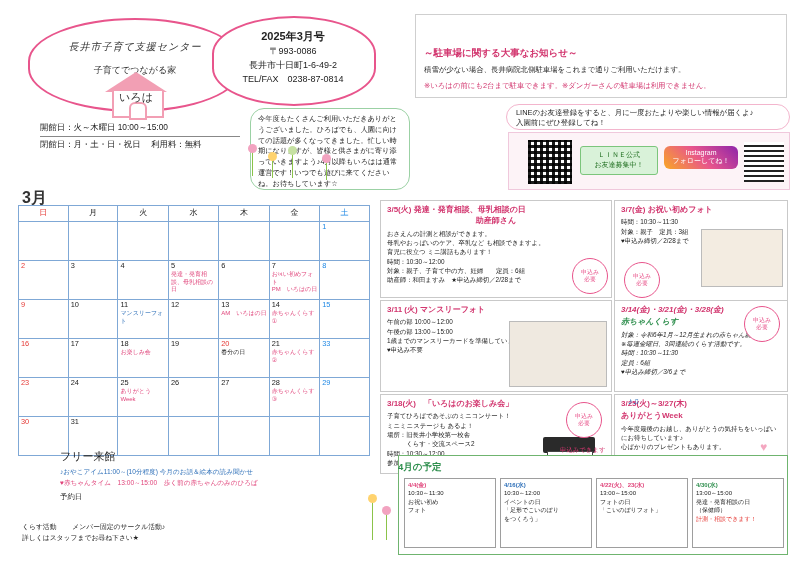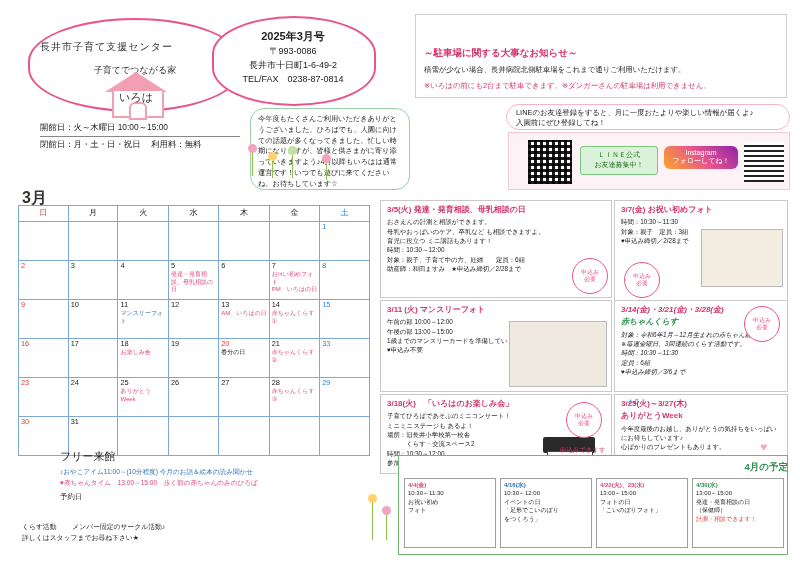--- a/index.html
+++ b/index.html
@@ -10,21 +10,21 @@
     font-size:8px;color:#222;
     position:relative;overflow:hidden;
   }
   .abs{position:absolute;}
 
   
   .cloud{
     position:absolute;left:28px;top:18px;width:210px;height:90px;
     background:#fff;border:2px solid #e8558c;border-radius:50%/46%;
   }
-  .cloud-title{position:absolute;left:40px;top:40px;width:190px;text-align:left;font-size:10px;color:#333;letter-spacing:1px;}
+  .cloud-title{position:absolute;left:40px;top:40px;width:190px;text-align:center;font-size:10px;color:#333;letter-spacing:1px;font-style:italic;}
   .cloud-sub{position:absolute;left:40px;top:64px;width:190px;text-align:center;font-size:9px;color:#333;}
   .house{position:absolute;left:105px;top:72px;width:62px;height:44px;}
   .house .roof{position:absolute;left:0;top:0;width:0;height:0;border-left:31px solid transparent;border-right:31px solid transparent;border-bottom:20px solid #f29fb4;}
   .house .body{position:absolute;left:7px;top:19px;width:48px;height:25px;background:#fff;border:2px solid #f29fb4;border-top:none;}
   .house .door{position:absolute;left:24px;top:30px;width:14px;height:14px;background:#fff;border:2px solid #f29fb4;border-radius:6px 6px 0 0;}
   .house-label{position:absolute;left:105px;top:90px;width:62px;text-align:center;font-size:11px;color:#333;}
 
   .bubble{
     position:absolute;left:212px;top:16px;width:160px;height:86px;
     background:#fff;border:2px solid #e8558c;border-radius:50%/42%;
@@ -93,21 +93,21 @@
   .ev h4{margin:0 0 2px;font-size:8px;color:#d2356e;font-weight:bold;line-height:1.3;}
   .ev p{margin:0;font-size:6.4px;line-height:1.45;color:#222;}
   .stamp{
     position:absolute;width:34px;height:34px;border-radius:50%;
     border:1.5px solid #e8558c;color:#e8558c;font-size:6px;
     display:flex;align-items:center;justify-content:center;text-align:center;
     background:#fff;line-height:1.2;
   }
   .photo{position:absolute;border:1px solid #bbb;background:#efe7dc;}
   .aprbox{position:absolute;left:398px;top:455px;width:390px;height:100px;border:1px solid #6fb46f;box-sizing:border-box;background:#fff;}
-  .apr-title{color:#2f8f4e;font-size:9.5px;font-weight:bold;text-align:right;margin-top:3px;}
+  .apr-title{color:#2f8f4e;font-size:9.5px;font-weight:bold;text-align:left;margin-top:3px;}
   .apr-cell{position:absolute;box-sizing:border-box;border:1px solid #9e9e9e;background:#fff;padding:2px 3px;font-size:6px;line-height:1.4;}
   .apr-cell .d{font-weight:bold;}
   .d-pink{color:#e0457b;}
   .d-green{color:#2f8f4e;}
   .d-blue{color:#2d6fb8;}
   .apr-note{position:absolute;font-size:6.4px;color:#222;}
   .note-red{color:#e53935;}
   .heart{position:absolute;color:#f4a7c0;font-size:12px;}
   .music{position:absolute;color:#2d6fb8;font-size:9px;}
 </style>
@@ -338,20 +338,21 @@
 </div>
 <div class="resv">予約日</div>
 <div class="kurashi">
   <span>くらす活動</span>
   <span style="margin-left:14px;white-space:pre-line;">メンバー固定のサークル活動♪
 詳しくはスタッフまでお尋ね下さい★</span>
 </div>
 
 <div class="ev" style="left:380px;top:200px;width:232px;height:98px;">
   <h4>3/5(火) 発達・発育相談、母乳相談の日</h4>
+  <h4 style="text-align:center;margin-top:-1px;">助産師さん</h4>
   <p style="white-space:pre-line;">おさえんの計測と相談ができます。
 母乳やおっぱいのケア、卒乳など も相談できますよ。
 育児に役立つ ミニ講話もあります！
 時間：10:30～12:00
 対象：親子、子育て中の方、妊婦　　定員：6組
 助産師：和田ますみ　★申込み締切／2/28まで</p>
 </div>
 <div class="stamp" style="left:572px;top:258px;white-space:pre-line;">申込み
 必要</div>
 

